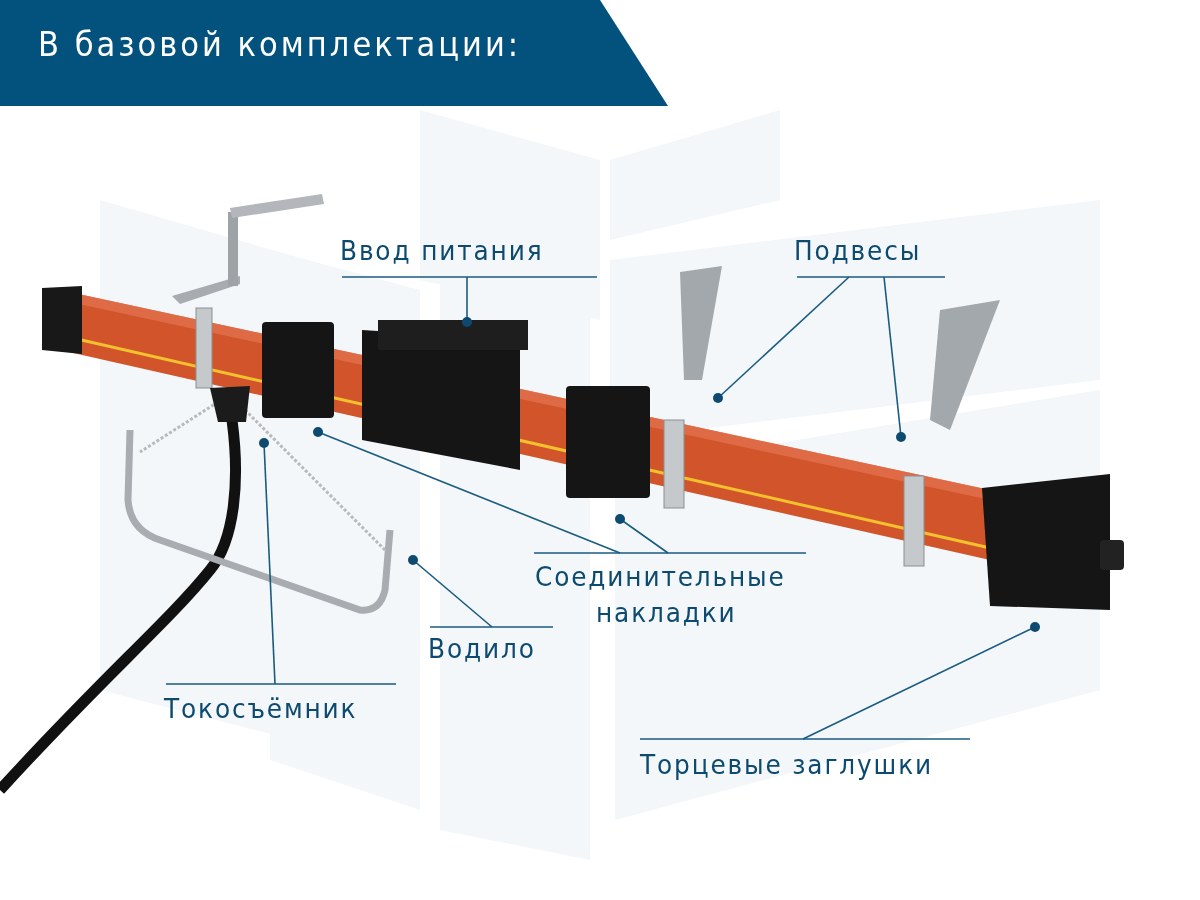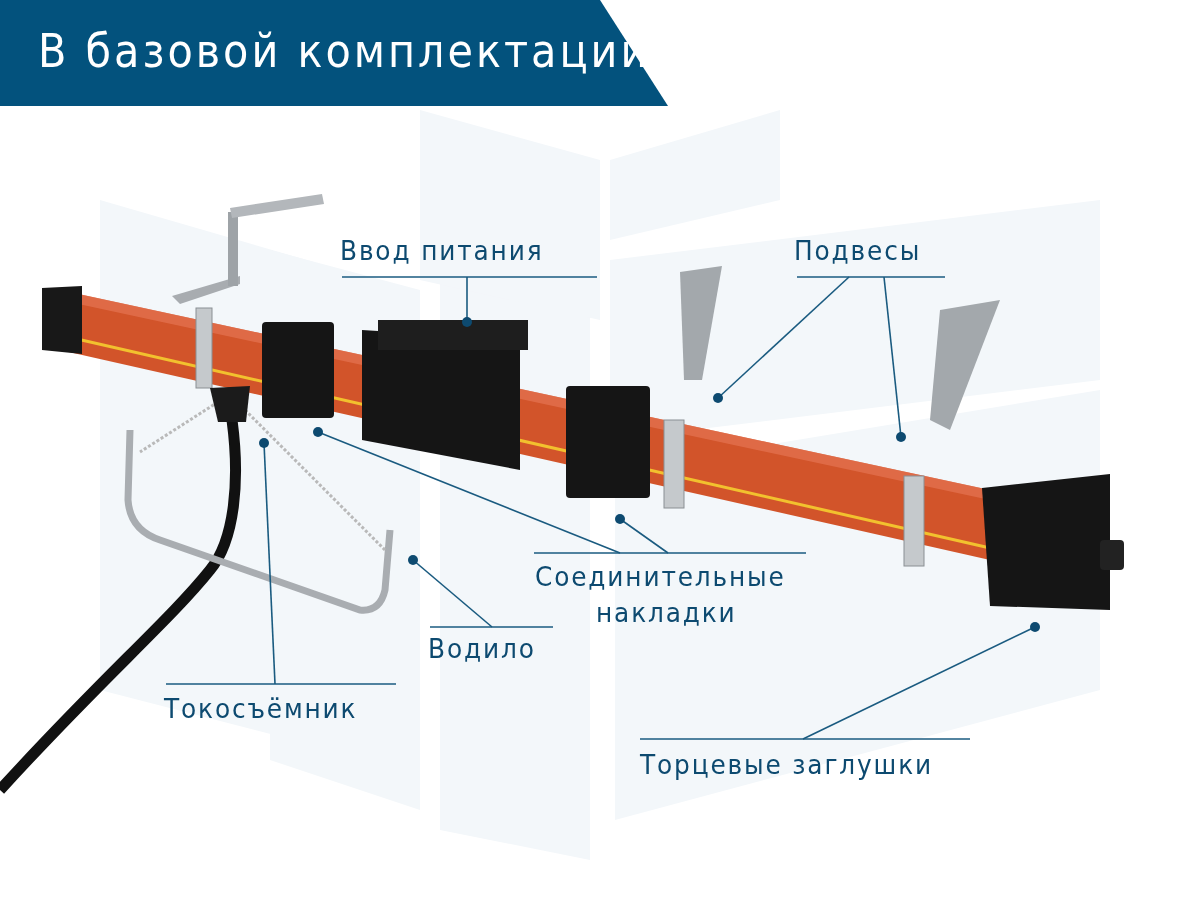--- a/index.html
+++ b/index.html
@@ -1,19 +1,19 @@
 <!DOCTYPE html>
 <html><head>
 <meta charset="utf-8">
 <style>
   html, body { margin:0; padding:0; background:#ffffff; }
   body { width:1200px; height:900px; position:relative; overflow:hidden; font-family:"DejaVu Sans", sans-serif; }
   #stage { position:absolute; left:0; top:0; width:1200px; height:900px; }
   .banner { position:absolute; left:0; top:0; width:680px; height:106px; }
-  .banner-title { position:absolute; left:38px; top:24px; color:#ffffff; font-family:"DejaVu Sans Condensed","DejaVu Sans", sans-serif; font-size:46px; letter-spacing:3px; font-weight:normal; white-space:nowrap; }
+  .banner-title { position:absolute; left:38px; top:24px; color:#ffffff; font-family:"DejaVu Sans Condensed","DejaVu Sans", sans-serif; font-size:34px; letter-spacing:3px; font-weight:normal; white-space:nowrap; }
   .label { position:absolute; color:#0d4a70; font-family:"DejaVu Sans", sans-serif; font-size:27px; letter-spacing:2px; white-space:nowrap; line-height:1.1; transform:scaleX(0.92); transform-origin:left top; }
 </style>
 </head>
 <body>
 
 <div id="stage">
 
   <svg width="1200" height="900" style="position:absolute;left:0;top:0">
     <g fill="#f3f7fa">
       <polygon points="100,200 410,290 410,770 100,690"></polygon>

